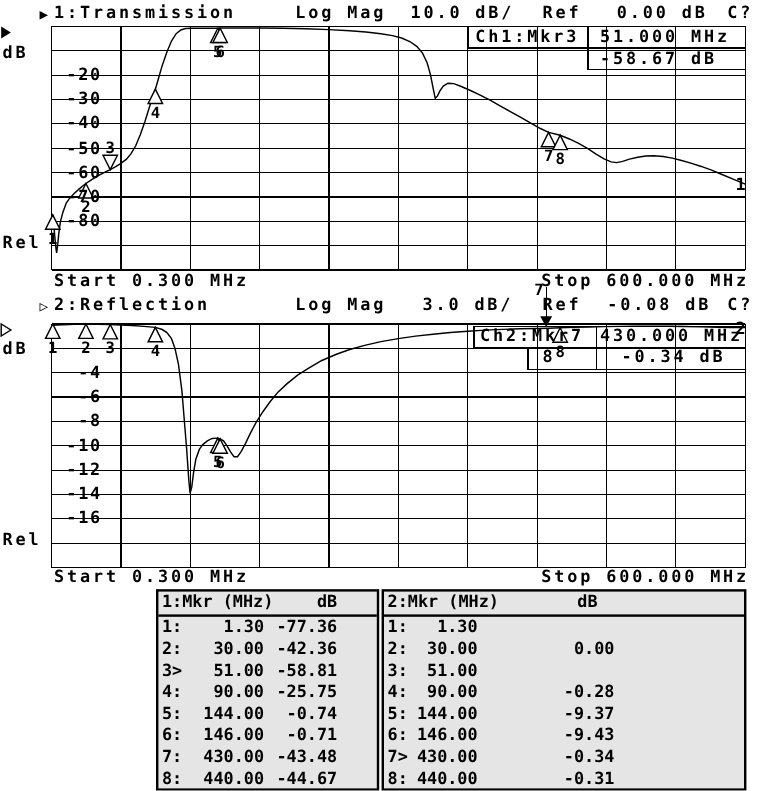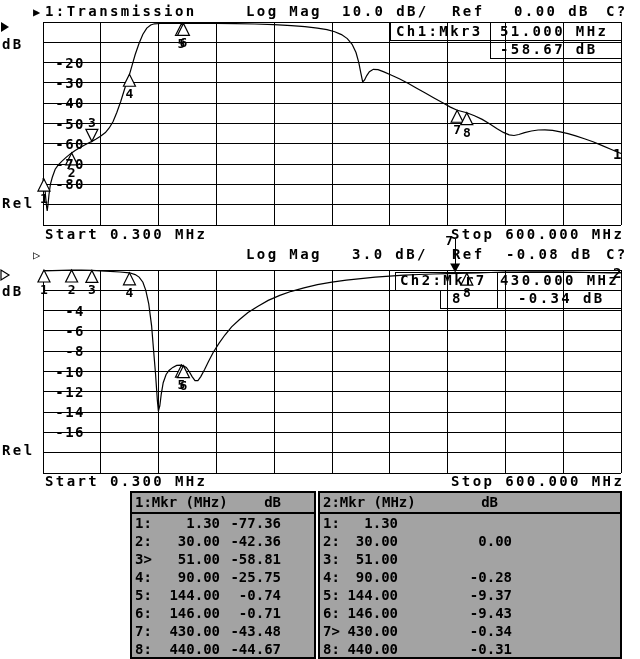--- a/index.html
+++ b/index.html
@@ -9,21 +9,21 @@
   .t{position:absolute;font-size:14px;line-height:15px;letter-spacing:2.4px;white-space:pre;}
   .ind{position:absolute;font-size:12px;line-height:12px;letter-spacing:0;}
   .ytick{position:absolute;left:1px;width:40px;text-align:right;font-size:14px;line-height:14px;letter-spacing:1.5px;margin-left:44px;}
   svg{position:absolute;left:0;top:0;}
   .gl{stroke:#000;stroke-width:1;shape-rendering:crispEdges;}
   .trace{fill:none;stroke:#000;stroke-width:1.2;}
   .mk{fill:#fff;stroke:#000;stroke-width:1.2;}
   .mkf{fill:#000;stroke:none;}
   .mlabel{font:bold 13px "DejaVu Sans Mono",monospace;}
   .tlabel{font:bold 14px "DejaVu Sans Mono",monospace;}
-  .mtable{position:absolute;border:2px solid #000;font-size:14px;background:#a3a3a3;}
+  .mtable{position:absolute;border:2px solid #000;font-size:14px;background:#e5e5e5;}
   .hdr{display:flex;height:21px;line-height:19px;border-bottom:2px solid #000;padding-left:3px;}
   .ht{width:93px;}
   #table1 .hu{width:53px;text-align:right;}
   #table2 .hu{width:82px;text-align:right;}
   .trow{display:flex;height:18px;line-height:18px;padding-left:3px;}
   #table1 .num{width:24px;} #table1 .freq{width:61px;text-align:right;} #table1 .db{width:61px;text-align:right;}
   #table2 .num{width:24px;} #table2 .freq{width:51px;text-align:right;} #table2 .db{width:114px;text-align:right;}
 </style>
 </head>
 <body>
@@ -137,20 +137,21 @@
   <span class="t" style="left:396px;top:24px;">Ch1:Mkr3</span>
   <span class="t" style="left:500px;top:24px;">51.000 MHz</span>
   <span class="t" style="left:500px;top:42px;">-58.67 dB</span>
 
   <span class="t" style="left:2px;top:37px;">dB</span>
   <span class="t" style="left:2px;top:196px;">Rel</span>
   <span class="t" style="left:45px;top:227px;">Start 0.300 MHz</span>
   <span class="t" style="left:451px;top:227px;">Stop 600.000 MHz</span>
 
   <span class="ind" style="left:33px;top:249px;">▷</span>
+  <span class="t" style="left:45px;top:247px;">2:Reflection</span>
   <span class="t" style="left:246px;top:247px;">Log Mag</span>
   <span class="t" style="left:352px;top:247px;">3.0 dB/</span>
   <span class="t" style="left:452px;top:247px;">Ref</span>
   <span class="t" style="left:506px;top:247px;">-0.08 dB</span>
   <span class="t" style="left:606px;top:247px;">C?</span>
 
   <span class="t" style="left:400px;top:273px;">Ch2:Mkr7</span>
   <span class="t" style="left:500px;top:273px;">430.000 MHz</span>
   <span class="t" style="left:452px;top:291px;">8</span>
   <span class="t" style="left:518px;top:291px;">-0.34 dB</span>

